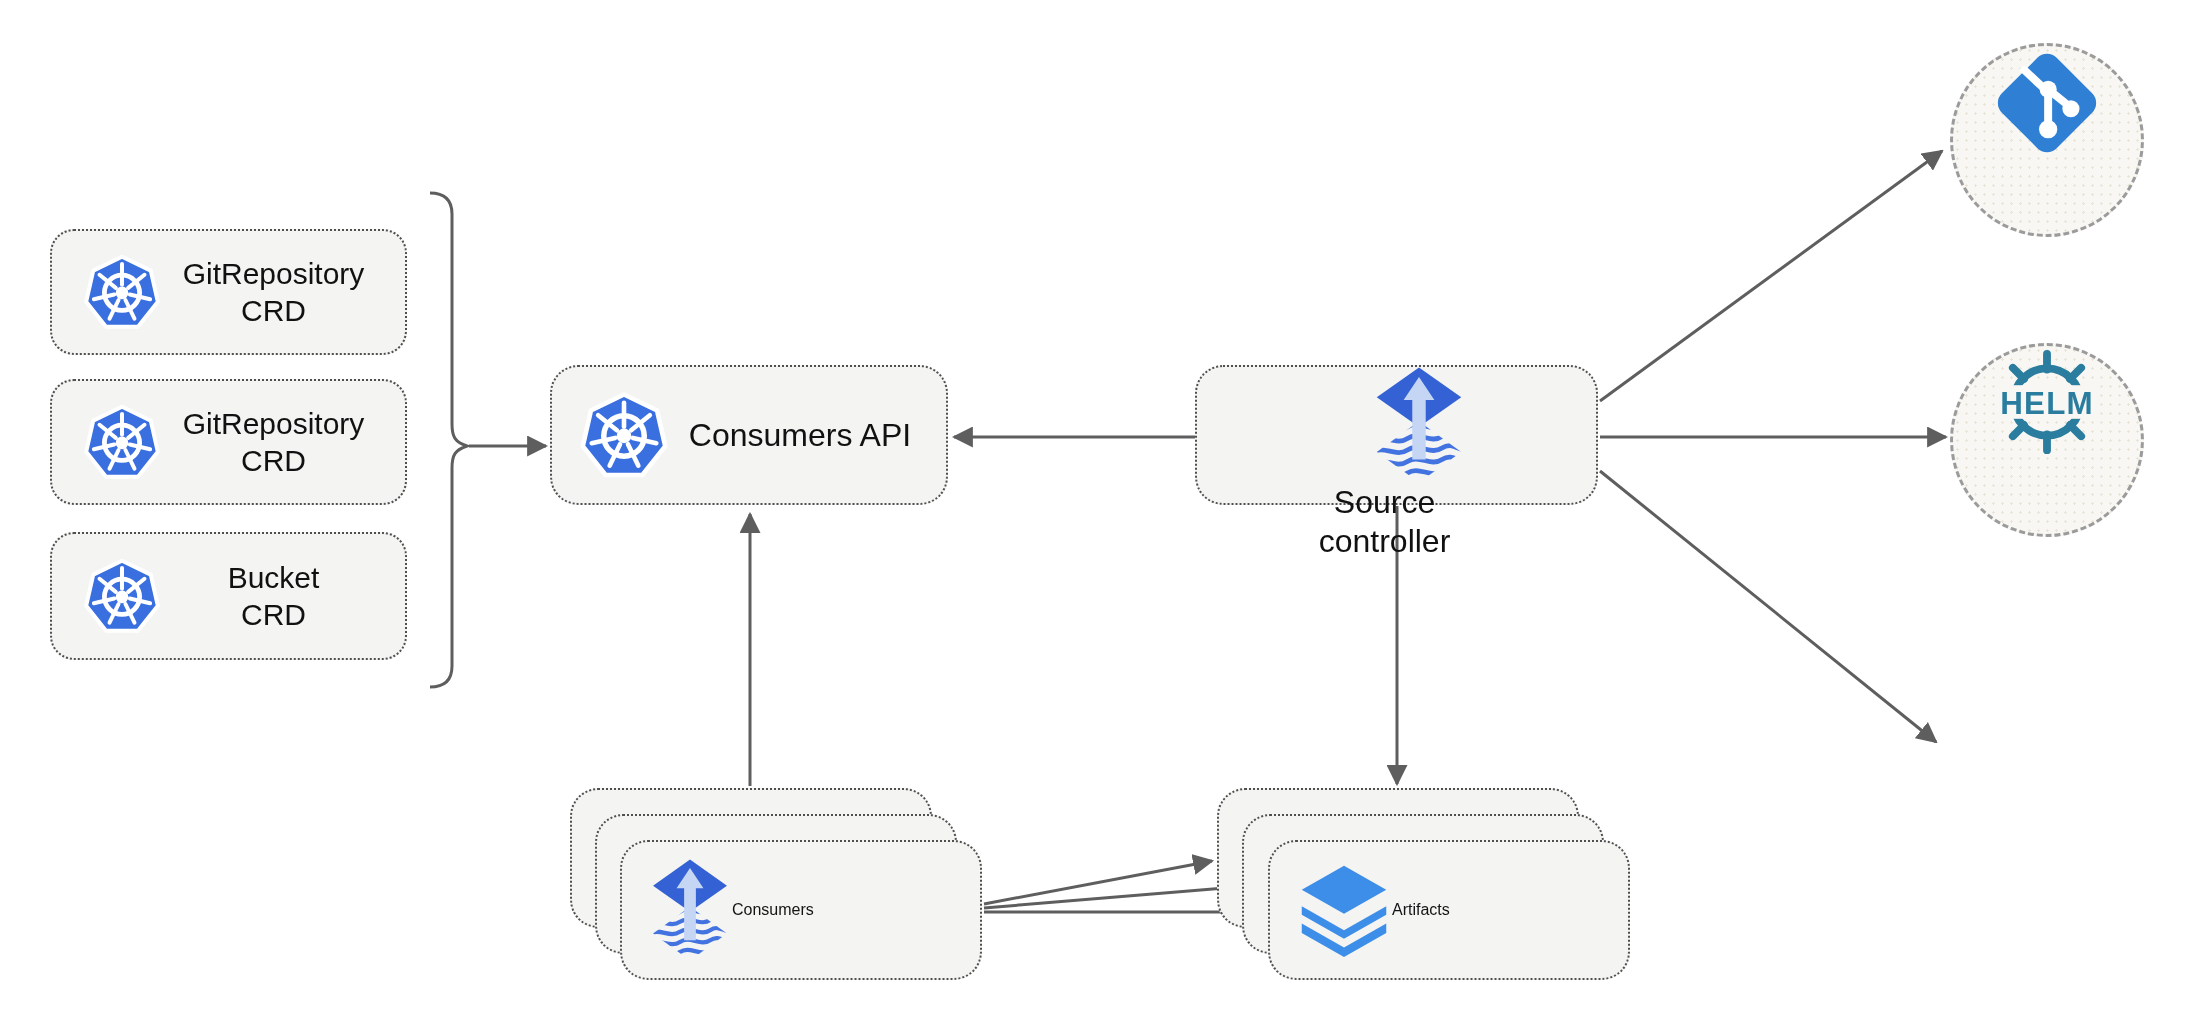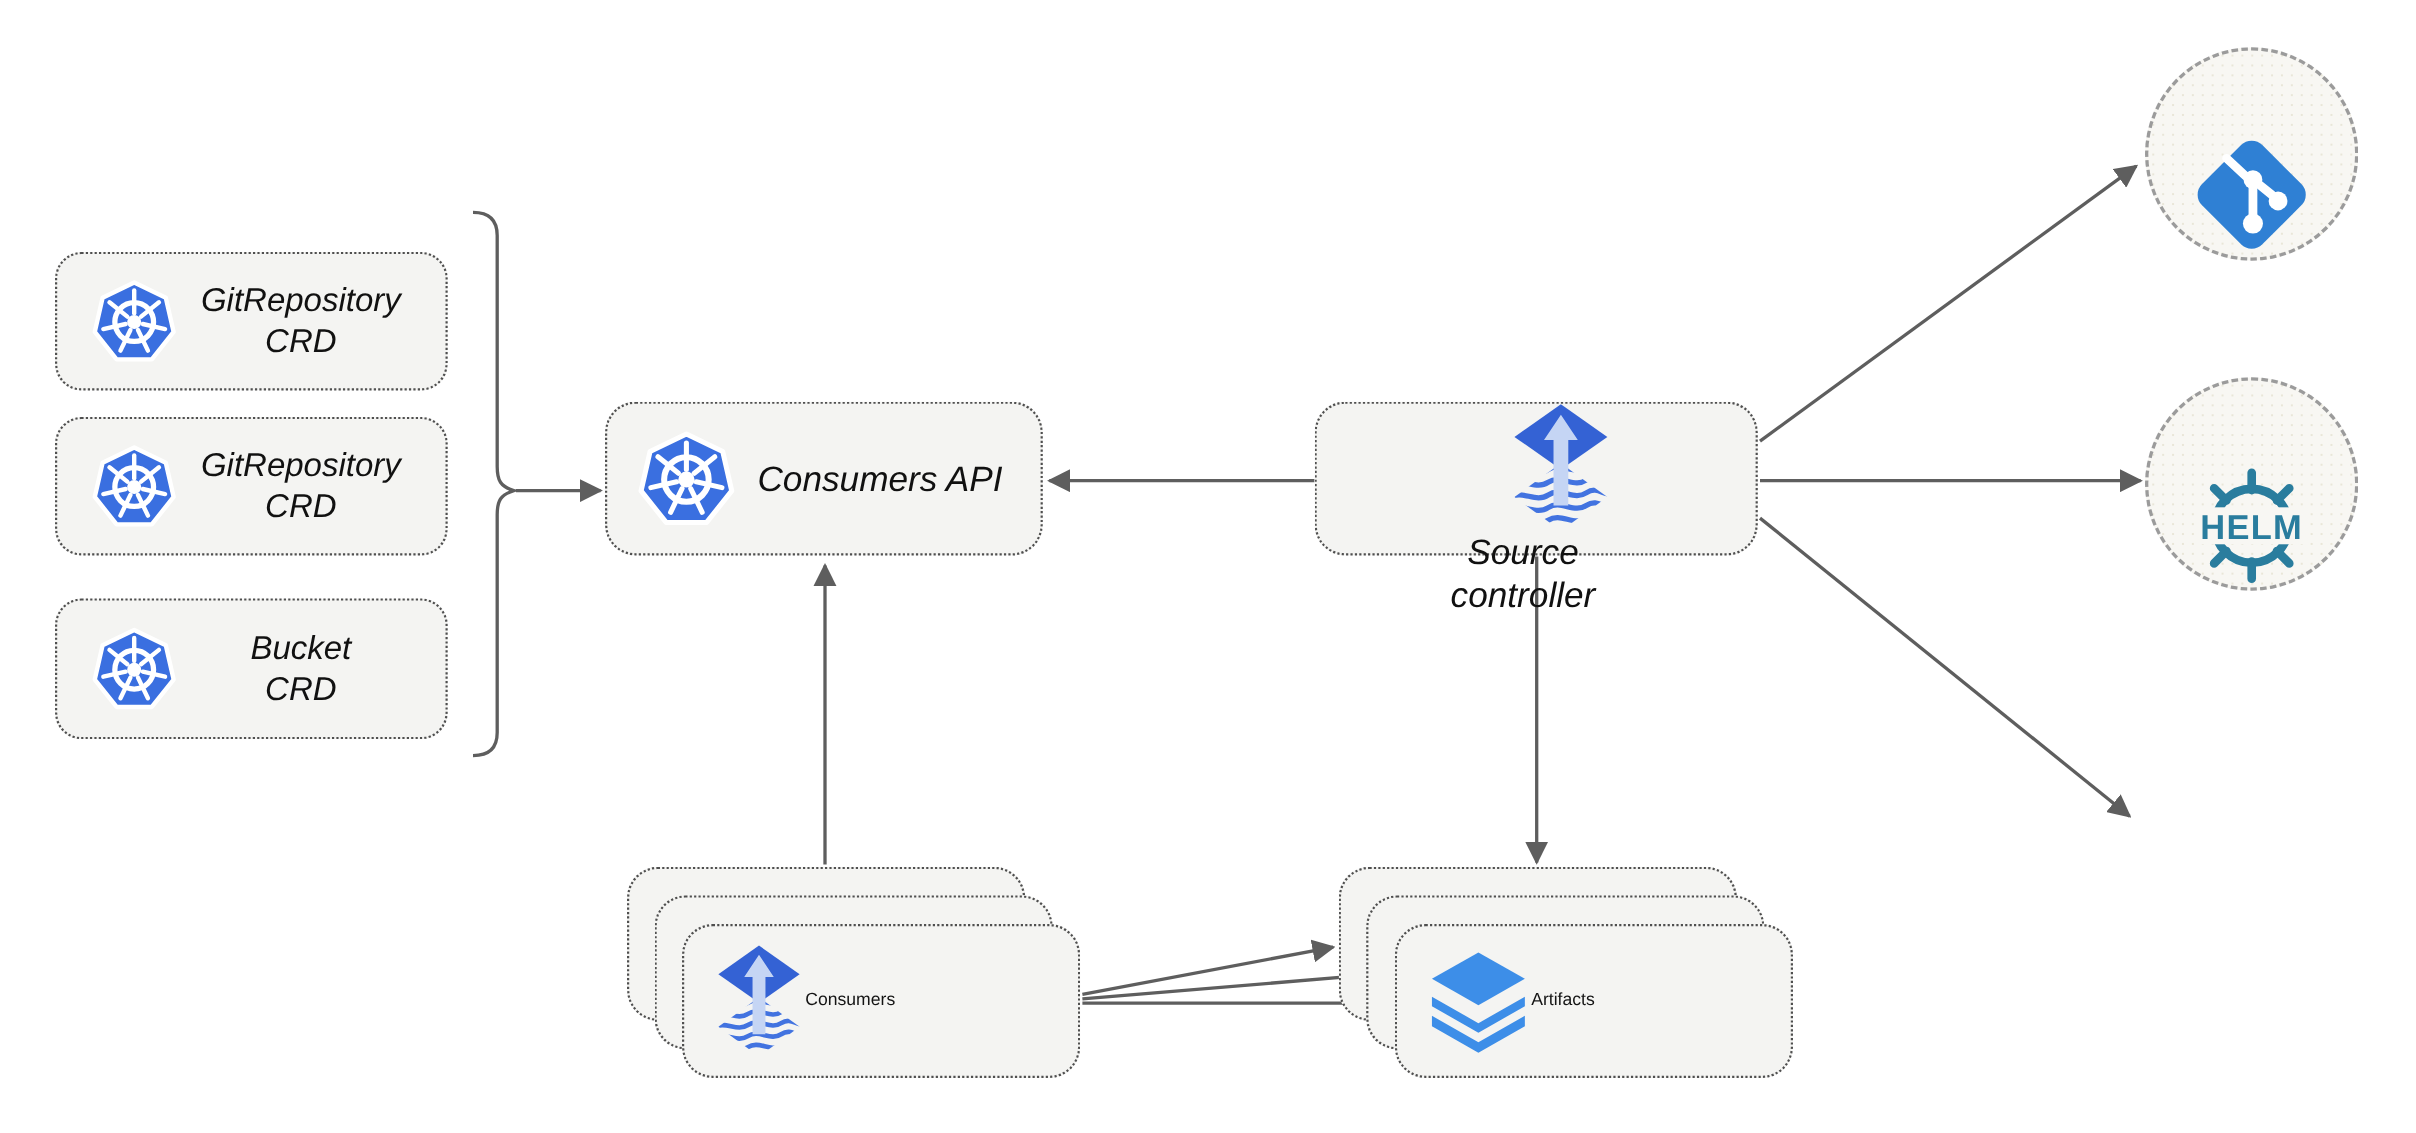--- a/index.html
+++ b/index.html
@@ -3,39 +3,39 @@
 <meta charset="utf-8">
 <style>
   html,body{margin:0;padding:0;background:#ffffff;}
   .canvas{
     position:relative;width:2196px;height:1030px;background:#ffffff;overflow:hidden;
     font-family:"Liberation Sans","DejaVu Sans",sans-serif;color:#141414;
   }
   
   .node{
     position:absolute;background:#f4f4f2;border:2px dotted #4f4f4f;border-radius:28px;
-    display:flex;align-items:center;box-sizing:border-box;font-style:italic;
+    display:flex;align-items:center;box-sizing:border-box;
   }
   .node .txt{flex:1;text-align:center;font-size:30px;line-height:37px;color:#111;}
   .node .txt.big{font-size:32px;line-height:39px;}
   .icon-wrap{flex:0 0 auto;display:flex;align-items:center;justify-content:center;}
   
   .stack{position:absolute;}
   .card{
     position:absolute;width:362px;height:140px;background:#f4f4f2;
     border:2px dotted #4f4f4f;border-radius:28px;box-sizing:border-box;
     display:flex;align-items:center;
   }
   
   .ext-circle{
     position:absolute;width:194px;height:194px;border-radius:50%;
     border:3px dashed #9b9b9b;background:#f8f7f3;box-sizing:border-box;
     background-image:radial-gradient(circle,#e9e6d8 1.2px,rgba(0,0,0,0) 1.4px);
     background-size:9px 9px;
-    display:flex;align-items:flex-end;justify-content:center;
+    display:flex;align-items:flex-start;justify-content:center;
   }
   .overlay{position:absolute;left:0;top:0;pointer-events:none;}
   .conn{stroke:#5e5e5e;stroke-width:3;fill:none;}
   svg text{font-family:"Liberation Sans","DejaVu Sans",sans-serif;}
 </style>
 </head>
 <body>
 
 <div class="canvas">
 
@@ -97,21 +97,21 @@
         </g>
         <circle cx="50" cy="51" r="8" fill="#ffffff"></circle>
       </svg>
     </span>
     <span class="txt" style="padding-right:20px;">
       <span>GitRepository</span><br>
       <span>CRD</span>
     </span>
   </div>
 
-  <div class="node" style="left:50px;top:544px;width:357px;height:128px;border-radius:24px;">
+  <div class="node" style="left:50px;top:532px;width:357px;height:128px;border-radius:24px;">
     <span class="icon-wrap" style="width:80px;height:80px;margin-left:30px;">
       <svg width="80" height="80" viewBox="0 0 100 100">
         <polygon points="50,6 85.9,23.3 94.8,62.2 70,93.4 30,93.4 5.2,62.2 14.1,23.3" fill="#3a6fe0" stroke="#ffffff" stroke-width="5" stroke-linejoin="round"></polygon>
         <circle cx="50" cy="51" r="22" fill="none" stroke="#ffffff" stroke-width="6"></circle>
         <g stroke="#ffffff" stroke-width="5" stroke-linecap="round">
           <line x1="50" y1="15" x2="50" y2="41"></line>
             <line x1="78.1" y1="28.5" x2="57.8" y2="44.8"></line>
           <line x1="85.1" y1="59" x2="59.8" y2="53.2"></line>
             <line x1="65.6" y1="83.4" x2="54.3" y2="60"></line>
           <line x1="34.4" y1="83.4" x2="45.7" y2="60"></line>

